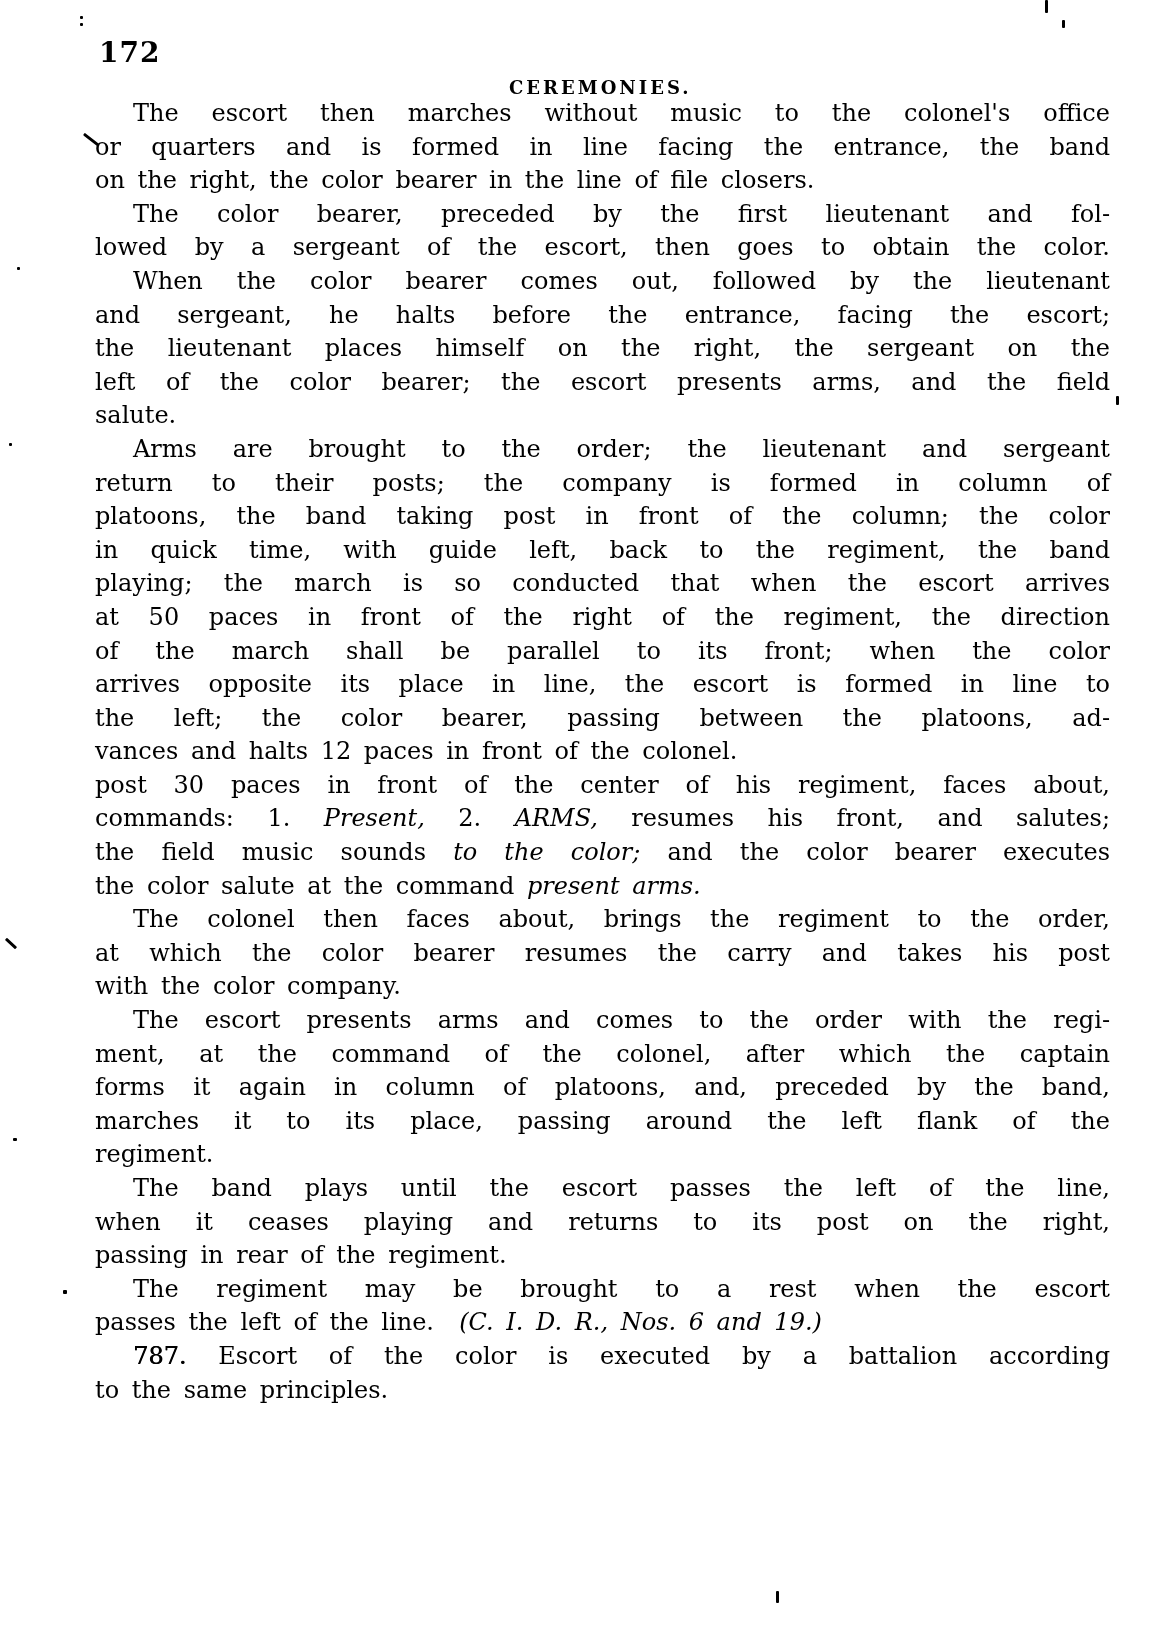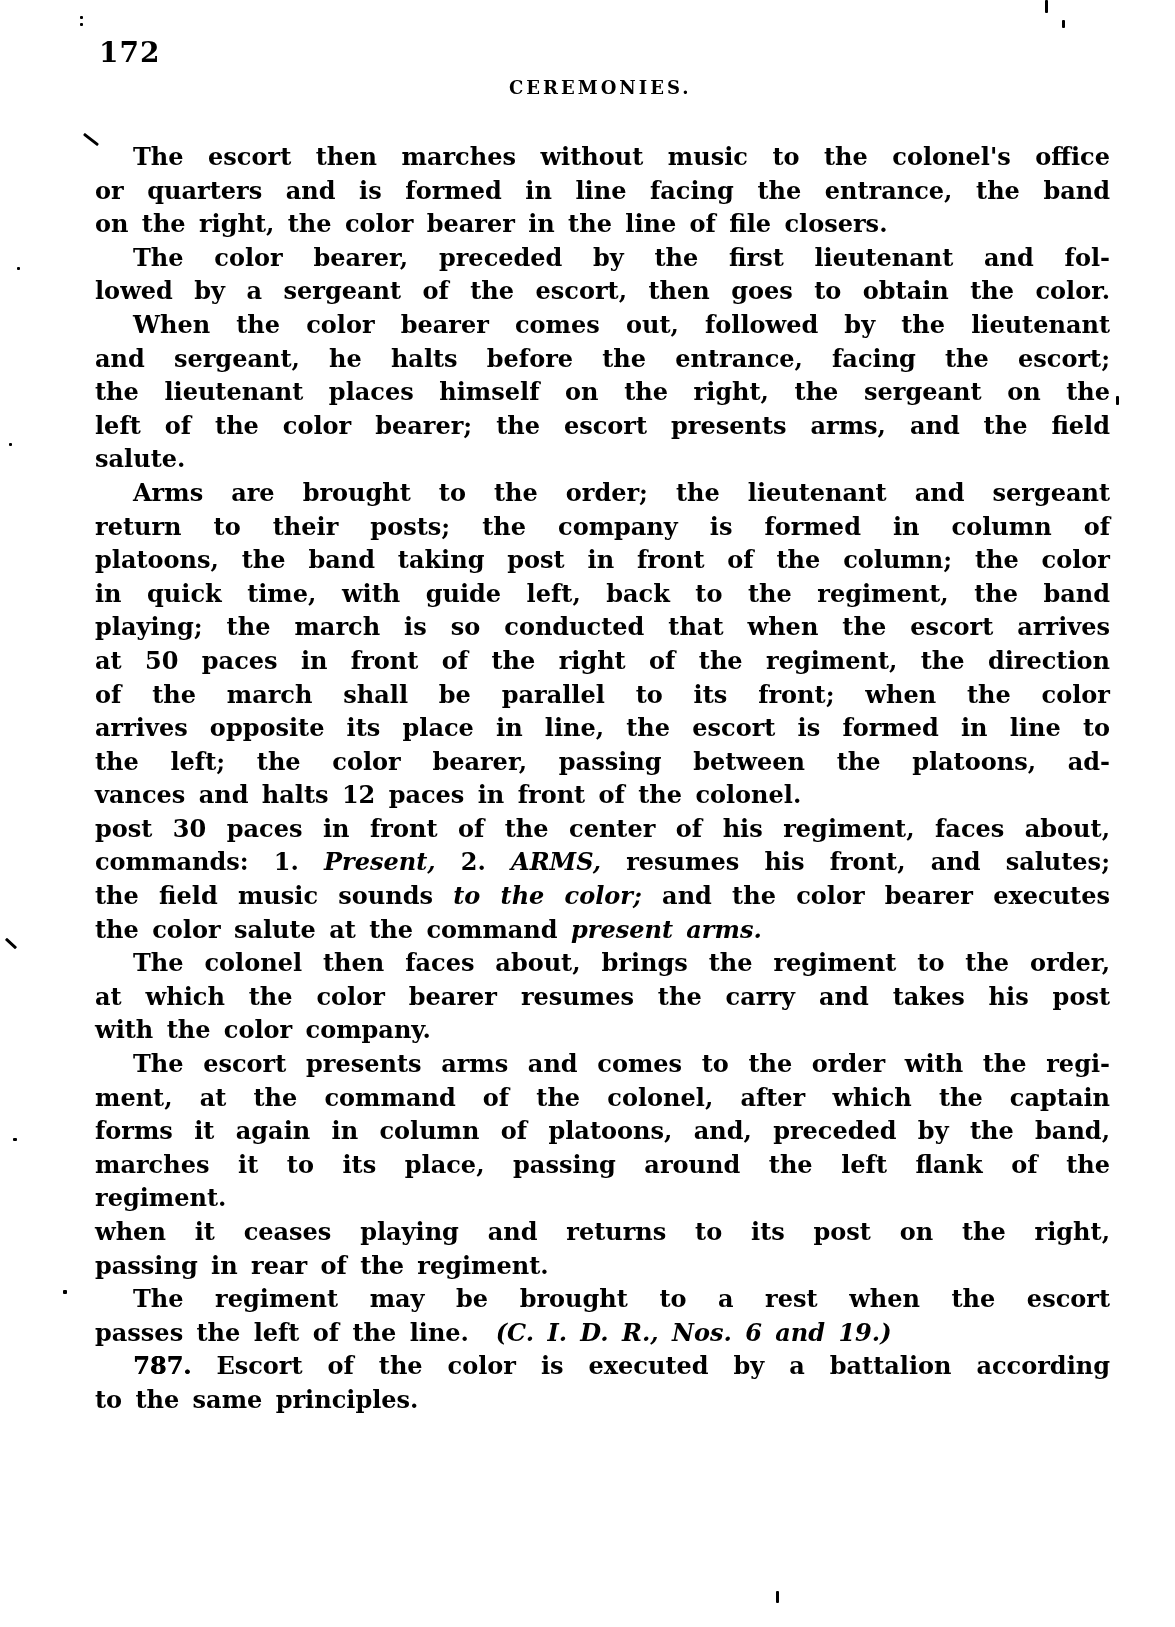--- a/index.html
+++ b/index.html
@@ -14,23 +14,22 @@
   .page-number{
     position:absolute;left:99px;top:36px;
     font-size:28px;font-weight:bold;letter-spacing:1px;
   }
   .running-header{
     position:absolute;left:509px;top:39px;
     font-size:18px;font-weight:bold;letter-spacing:3px;margin-top:38px;
   }
   .body-text{
     position:absolute;left:95px;top:97px;width:1015px;
-    font-size:24px;font-weight:bold;line-height:33.6px;
+    font-size:24px;font-weight:normal;line-height:33.6px;
     word-spacing:5px;
-    margin-top:43px;
   }
   .line{
     text-align:justify;
     text-align-last:justify;
   }
   .line.first{text-indent:38px;}
   .line.end{text-align-last:left;}
   .it{font-style:italic;}
   .bd{text-shadow:0.5px 0 currentColor;}
   .artifact{position:absolute;background:#000;border-radius:1px;}
@@ -82,20 +81,21 @@
         <div class="line end"><span>with the color company.</span></div>
       </div>
       <div>
         <div class="line first"><span>The escort presents arms and comes to the order with the regi-</span></div>
         <div class="line"><span>ment, at the command of the colonel, after which the captain</span></div>
         <div class="line"><span>forms it again in column of platoons, and, preceded by the band,</span></div>
         <div class="line"><span>marches it to its place, passing around the left flank of the</span></div>
         <div class="line end"><span>regiment.</span></div>
       </div>
       <div>
+        <div class="line first"><span>The band plays until the escort passes the left of the line,</span></div>
         <div class="line"><span>when it ceases playing and returns to its post on the right,</span></div>
         <div class="line end"><span>passing in rear of the regiment.</span></div>
       </div>
       <div>
         <div class="line first"><span>The regiment may be brought to a rest when the escort</span></div>
         <div class="line end"><span>passes the left of the line.&nbsp; </span><span class="it">(C. I. D. R., Nos. 6 and 19.)</span></div>
       </div>
       <div>
         <div class="line first"><span class="bd">787.</span><span> Escort of the color is executed by a battalion according</span></div>
         <div class="line end"><span>to the same principles.</span></div>

